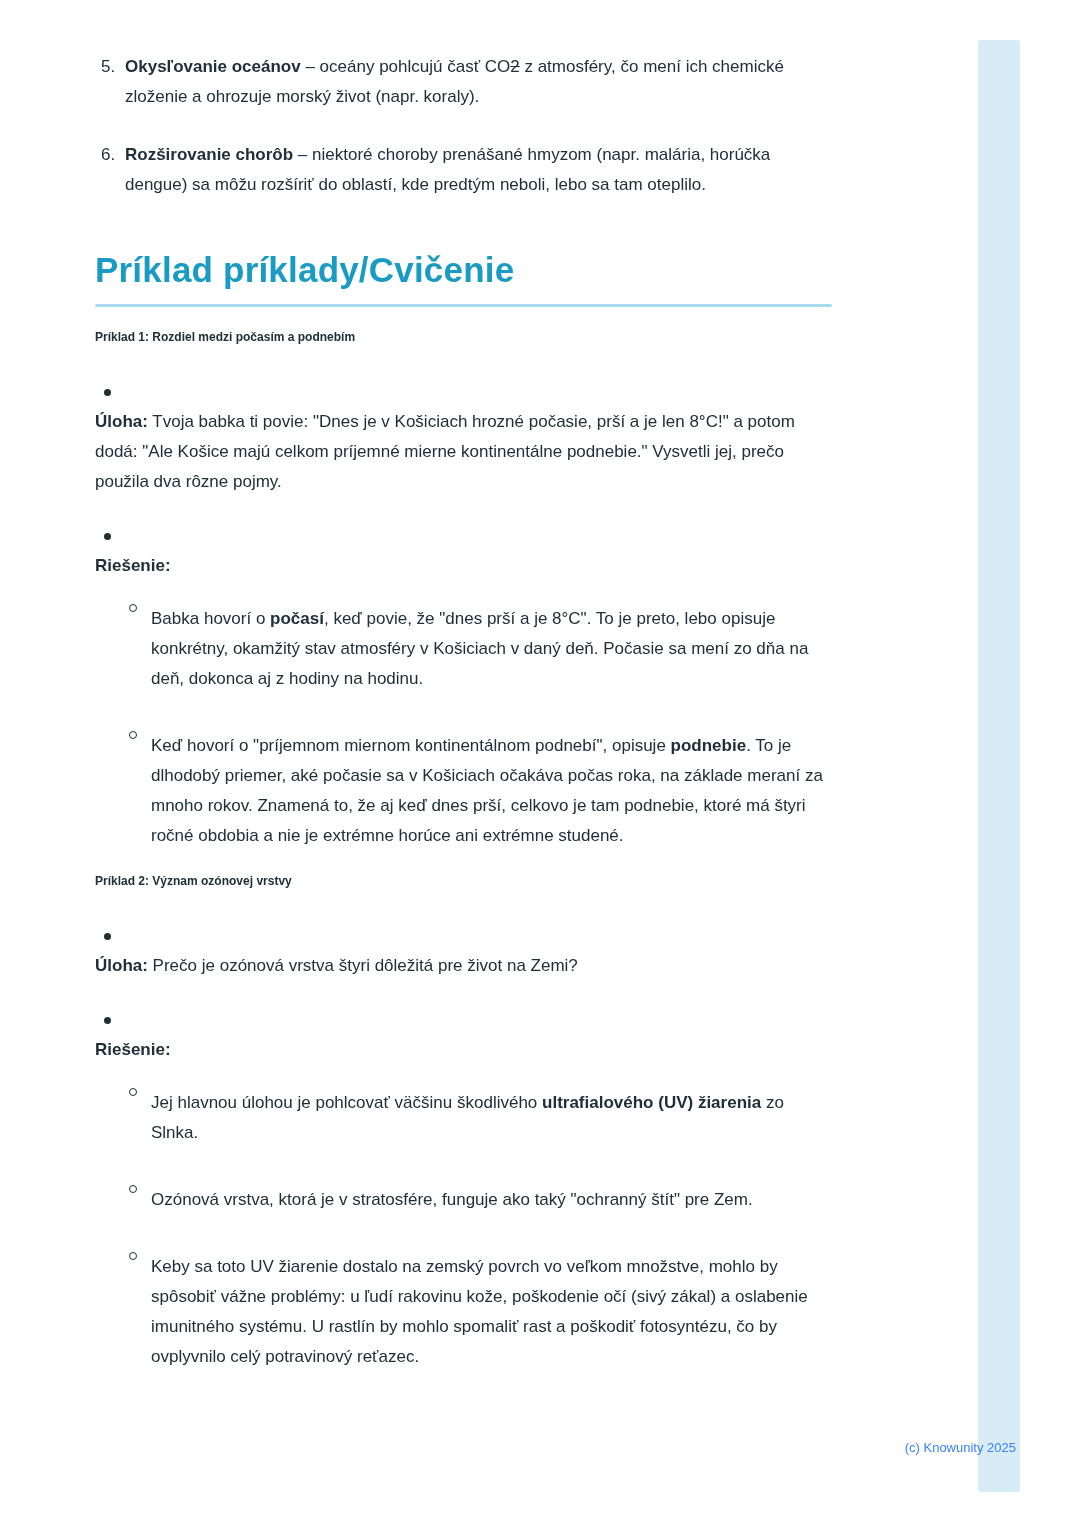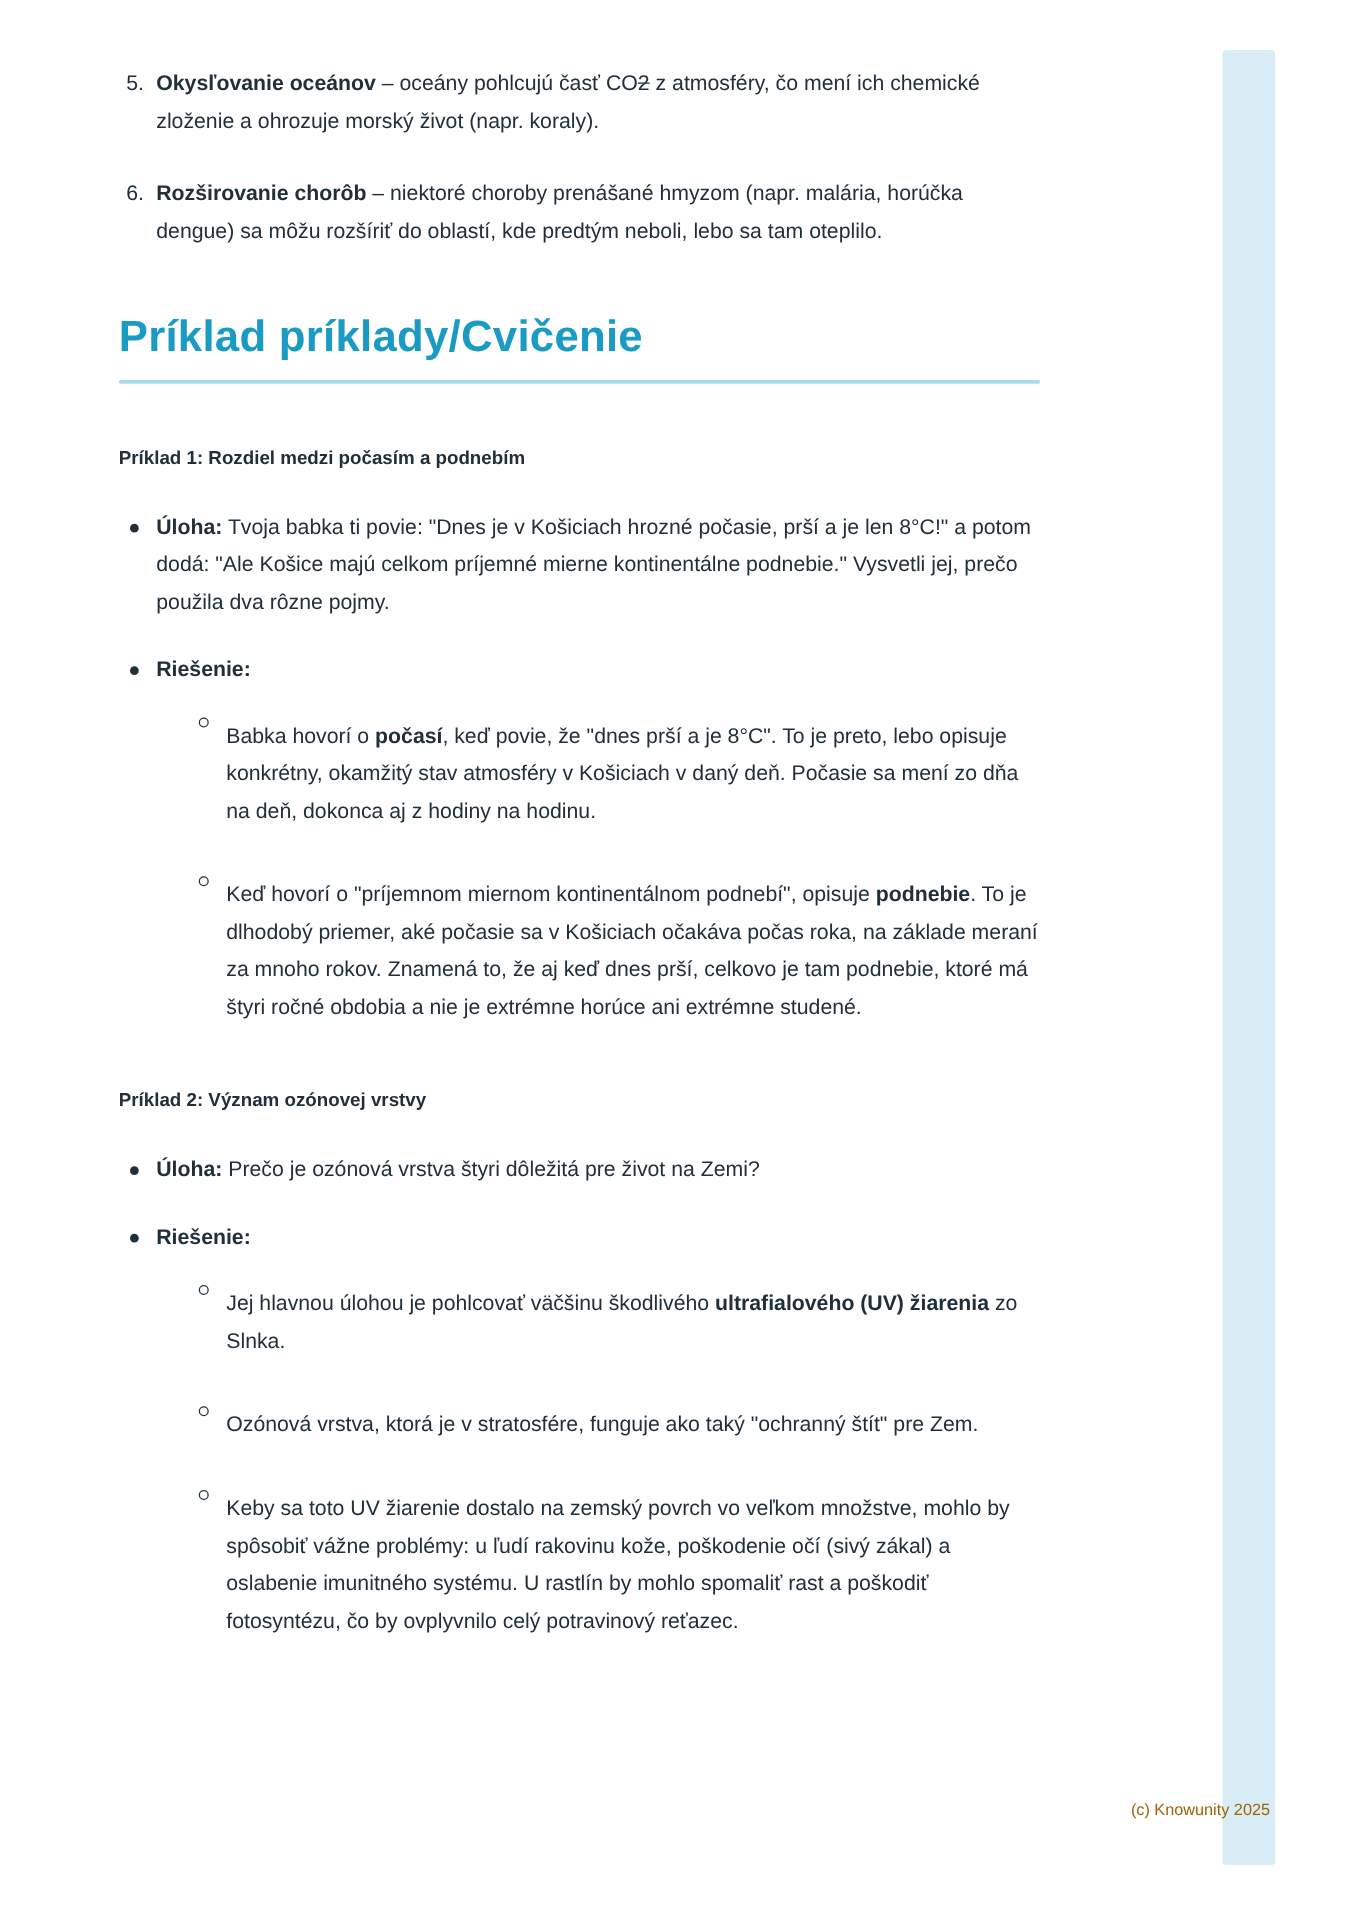--- a/index.html
+++ b/index.html
@@ -46,29 +46,29 @@
   }
   .divider {
     margin-top: 14px;
     height: 3px;
     background: #a9d9ec;
     border-radius: 2px;
   }
   p.intro { margin: 32px 0 0 0; }
 
   h3.ex-heading {
-    margin: 48px 0 26px 0;
-    font-size: 15px;
+    margin: 18px 0 26px 0;
+    font-size: 12px;
     line-height: 24px;
     font-weight: 700;
     color: #20303a;
   }
 
   .bullet-list { margin: 28px 0 0 0; padding: 0; list-style: none; }
-  .bullet-item { display: flex; margin-bottom: 24px; }
+  .bullet-item { display: flex; margin-bottom: 24px; flex-direction: column; }
   .marker-col { flex: 0 0 30px; padding-left: 9px; box-sizing: border-box; }
   .dot {
     display: block; width: 7px; height: 7px; margin-top: 12px;
     border-radius: 50%; background: #20303a;
   }
   .bullet-txt { flex: 1; }
 
   .sub-list { margin: 12px 0 0 32px; padding: 0; list-style: none; }
   .sub-item { display: flex; margin-bottom: 26px; }
   .sub-marker-col { flex: 0 0 24px; padding-left: 2px; box-sizing: border-box; }
@@ -78,21 +78,21 @@
     box-sizing: border-box; width: 8px; height: 8px;
   }
   .sub-txt { flex: 1; margin-top: 11px; }
 
   .footer {
     position: absolute;
     top: 1440px;
     right: 64px;
     font-size: 13px;
     line-height: 16px;
-    color: #a16207;
+    color: #3b82f6;
     z-index: 2;
   }
 </style>
 </head>
 <body>
 
 <div class="page">
 
   <div class="side-strip"></div>
 

